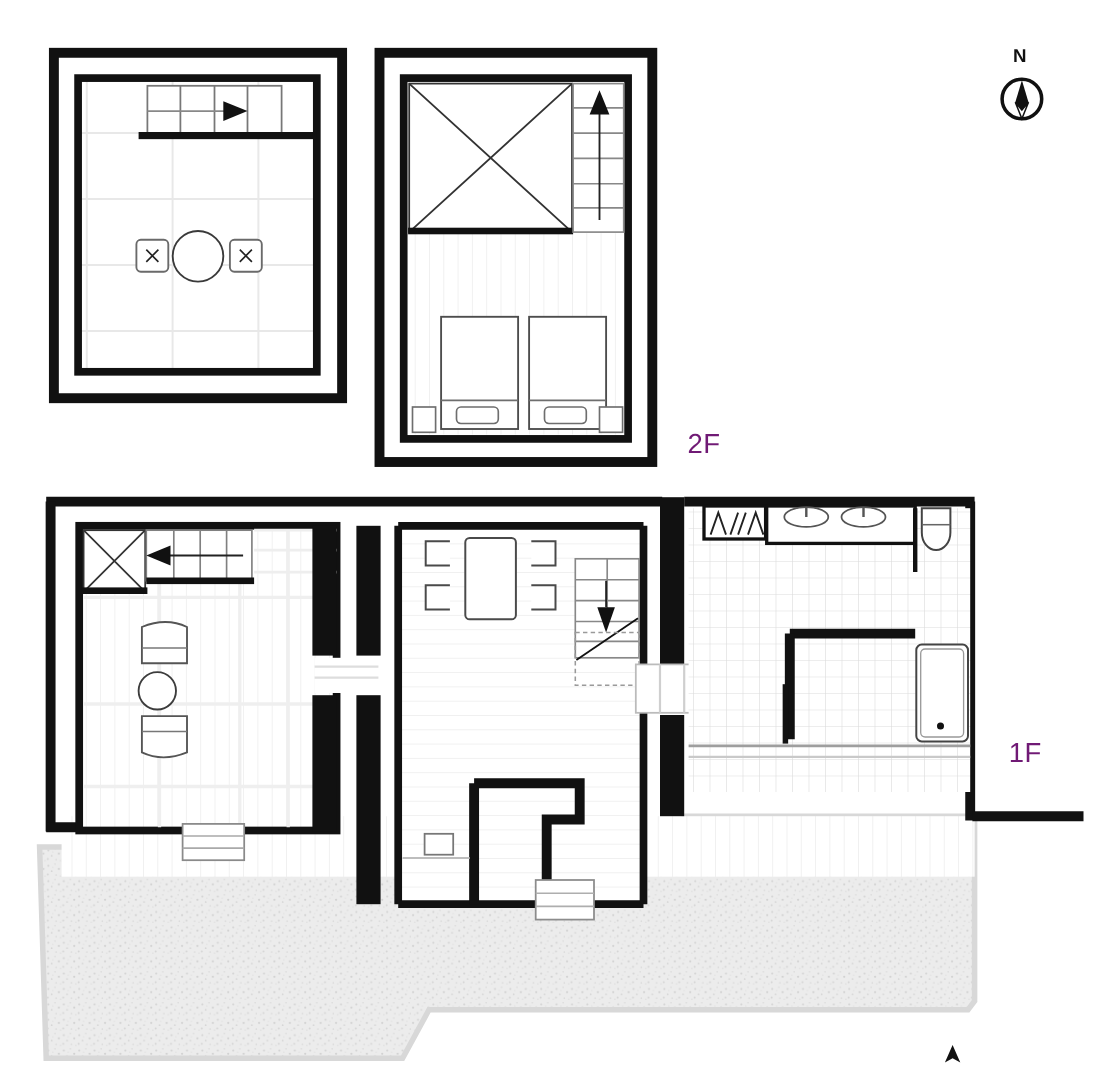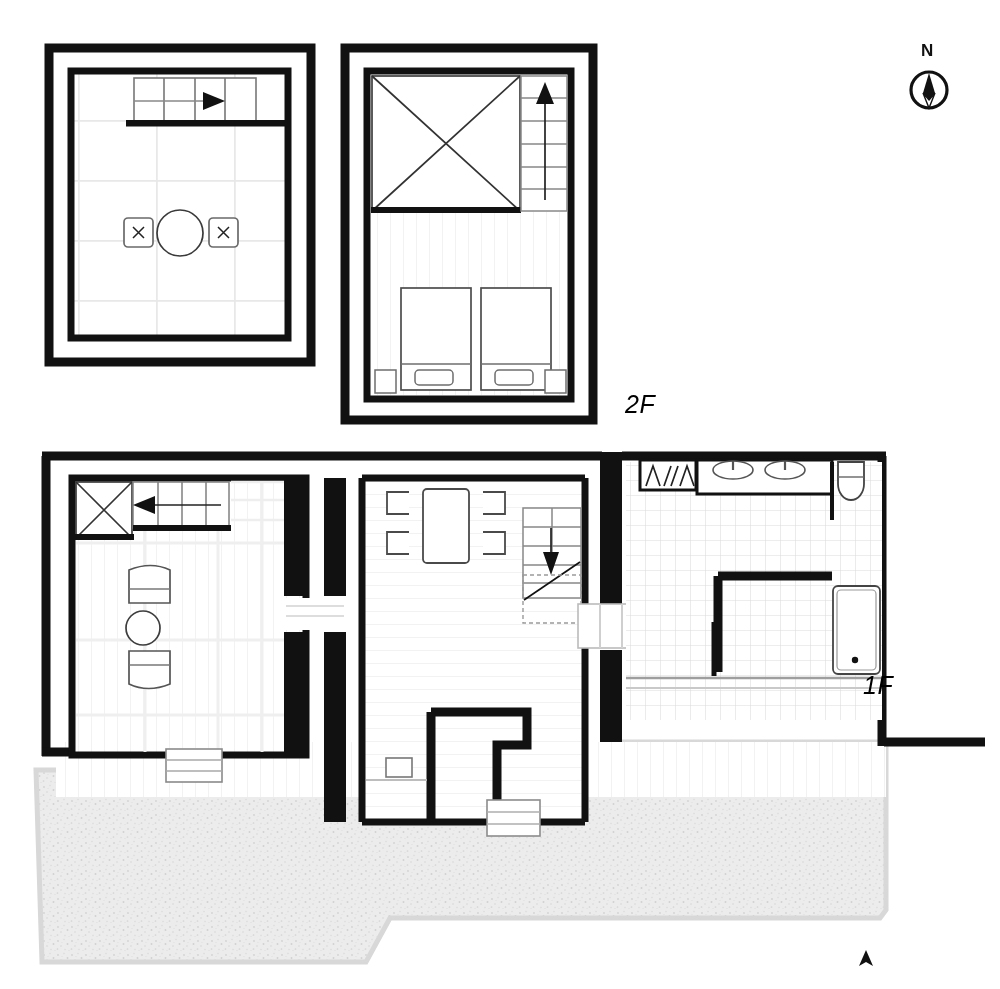--- a/index.html
+++ b/index.html
@@ -22,26 +22,25 @@
     left: 0;
     top: 0;
     width: 1000px;
     height: 989px;
     display: block;
   }
   .floor-label {
     position: absolute;
     font-family: "Liberation Sans", sans-serif;
     font-size: 25px;
-    color: #000000;
+    color: #701a75;
     letter-spacing: 0.5px;
-    font-style: italic;
   }
   #label-2f { left: 625px; top: 390px; }
-  #label-1f { left: 863px; top: 671px; }
+  #label-1f { left: 917px; top: 671px; }
   .compass-label {
     position: absolute;
     left: 921px;
     top: 41px;
     font-family: "Liberation Sans", sans-serif;
     font-size: 17px;
     font-weight: bold;
     color: #111111;
   }
 </style>

